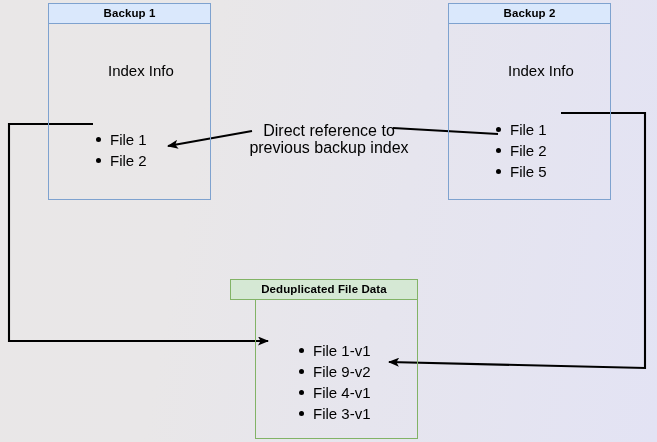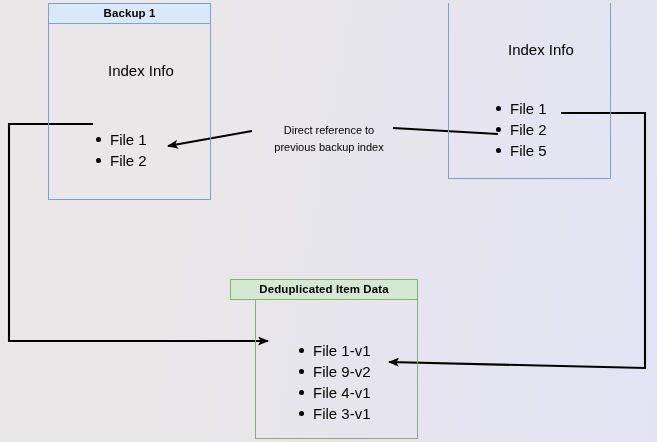--- a/index.html
+++ b/index.html
@@ -91,21 +91,21 @@
     position: absolute;
     left: 1px;
     top: 8px;
     width: 5px;
     height: 5px;
     border-radius: 50%;
     background: #000;
   }
   .edge-label {
     position: absolute;
-    font-size: 11px;
+    font-size: 16px;
     line-height: 17px;
     text-align: center;
     white-space: pre-line;
   }
 </style>
 </head>
 <body>
 
 <div id="canvas">
 
@@ -129,32 +129,33 @@
     <div class="node-body" style="height:176px;">
       <div class="index-label" style="left:25px; top:38px;">Index Info</div>
       <ul class="file-list" style="left:46px; top:105px;">
         <li>File 1</li>
         <li>File 2</li>
       </ul>
     </div>
   </div>
 
   <div class="node node-blue" style="left:448px; top:3px; width:163px; height:197px;">
+    <div class="node-header">Backup 2</div>
     <div class="node-body" style="height:176px;">
       <div class="index-label" style="left:25px; top:38px;">Index Info</div>
       <ul class="file-list" style="left:46px; top:95px;">
         <li>File 1</li>
         <li>File 2</li>
         <li>File 5</li>
       </ul>
     </div>
   </div>
 
   <div class="node node-green" style="left:230px; top:279px; width:188px; height:160px;">
-    <div class="node-header">Deduplicated Item Data</div>
+    <div class="node-header">Deduplicated File Data</div>
     <div class="node-body" style="height:139px;margin-left:25px;">
       <ul class="file-list" style="left:42px; top:40px;">
         <li>File 1-v1</li>
         <li>File 9-v2</li>
         <li>File 4-v1</li>
         <li>File 3-v1</li>
       </ul>
     </div>
   </div>
 

